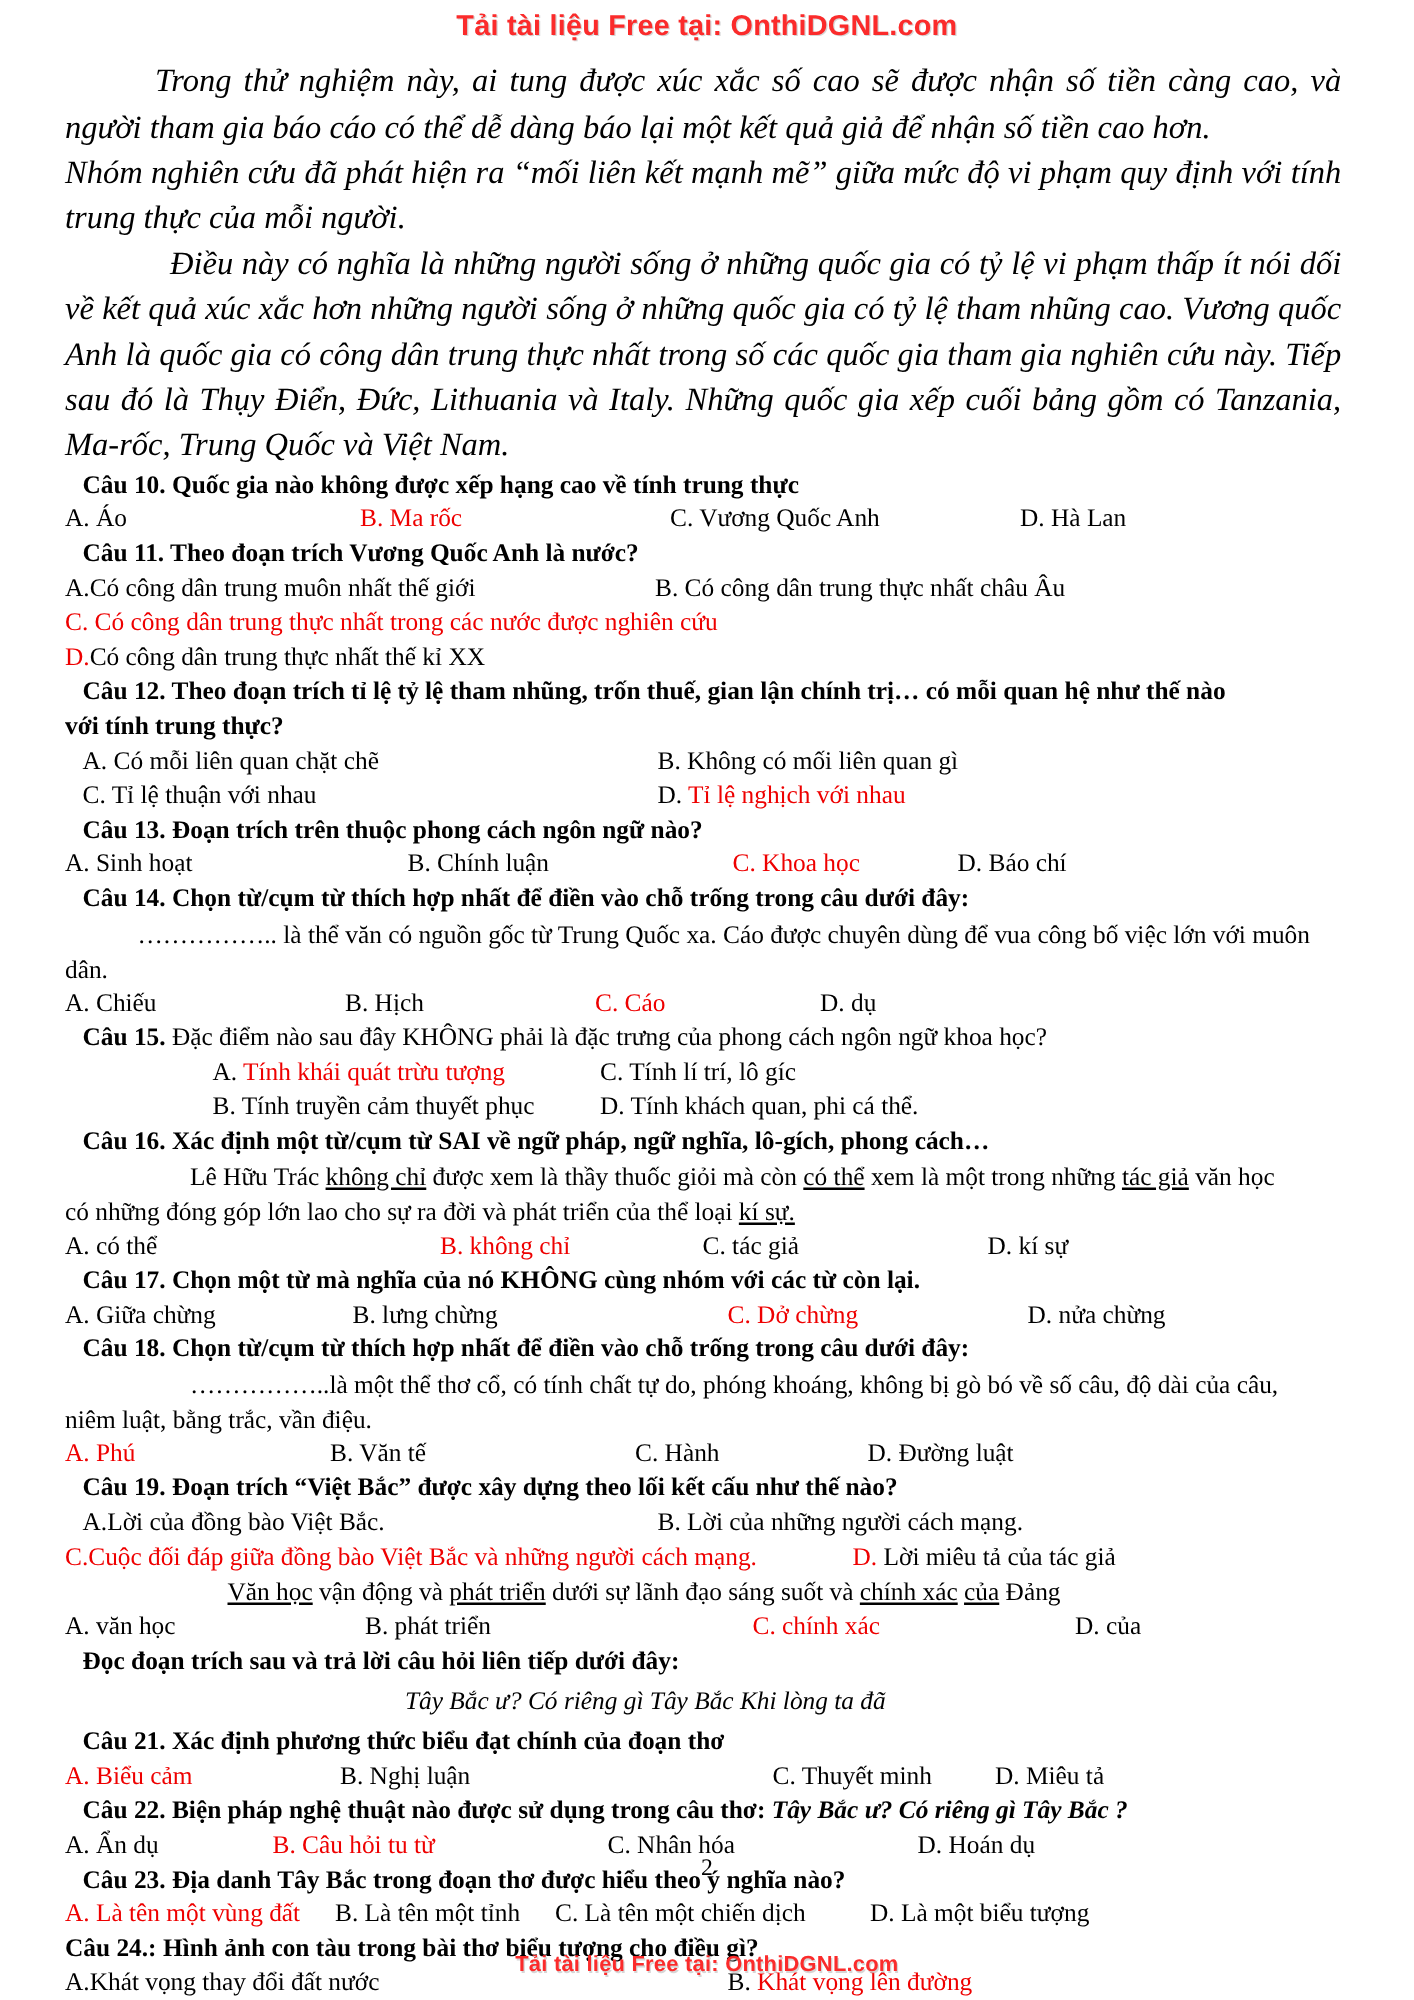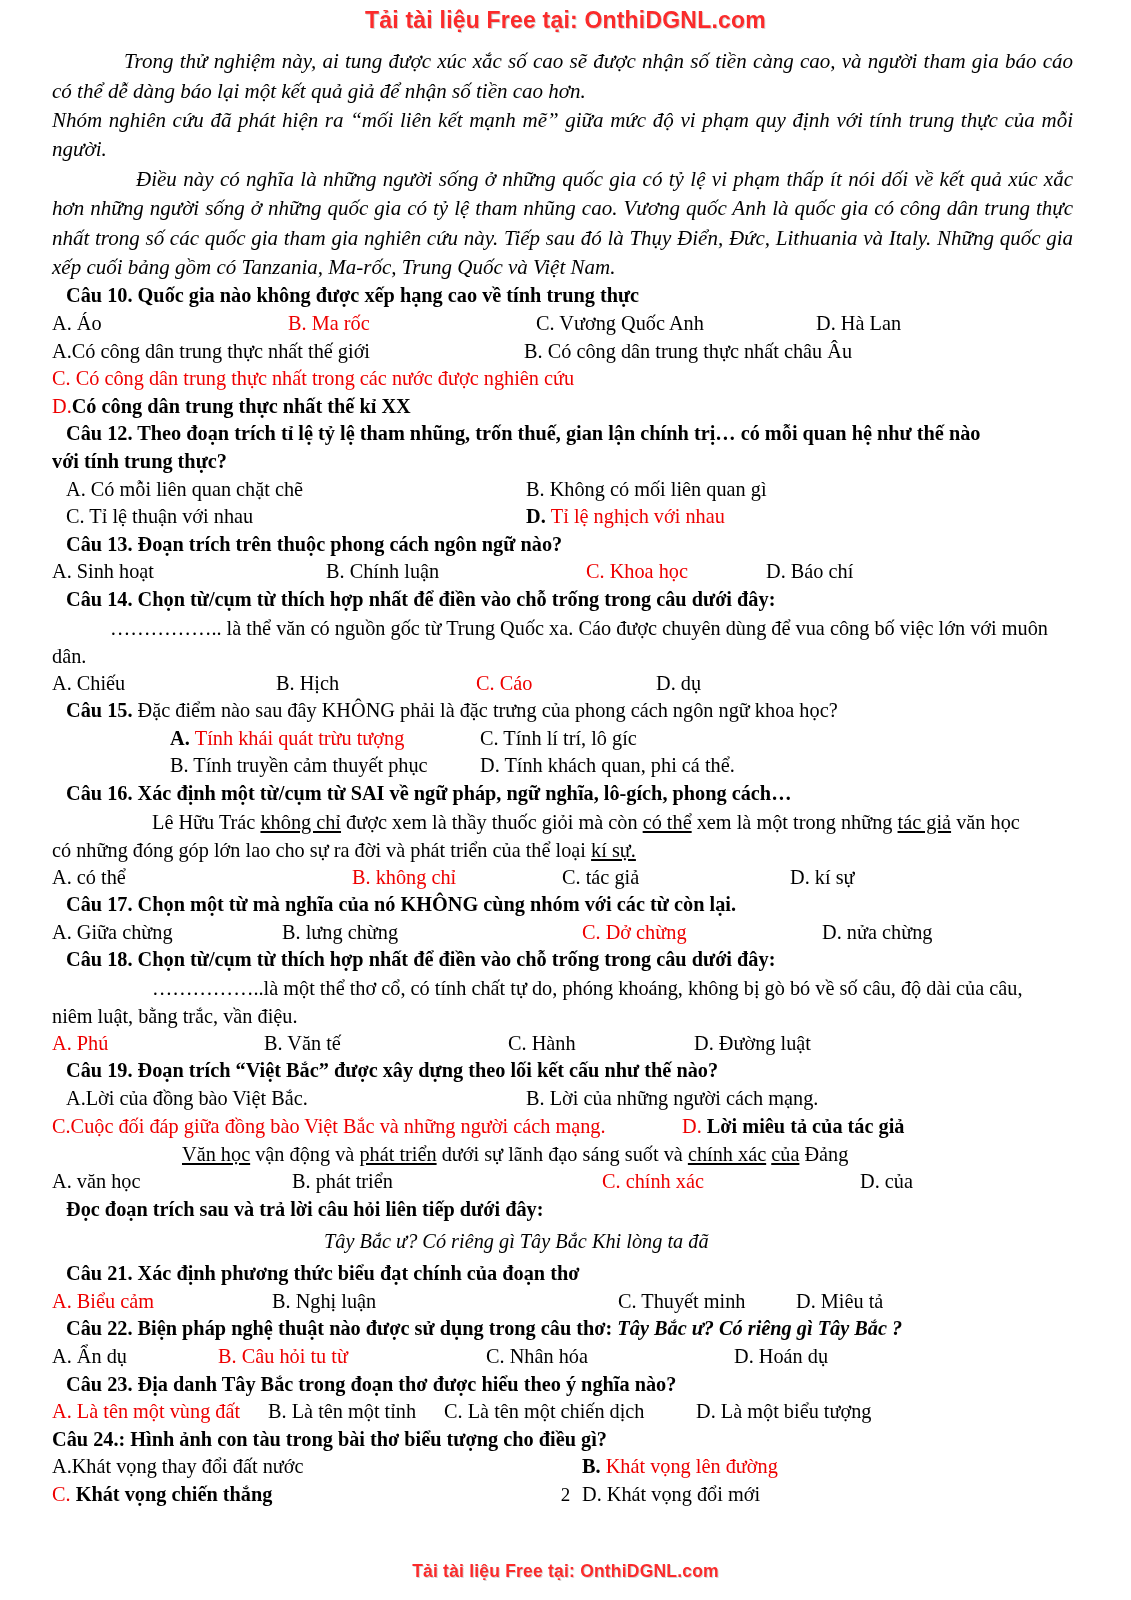--- a/index.html
+++ b/index.html
@@ -48,21 +48,21 @@
   .content {
     padding: 0 58px 0 52px;
     margin-top: 14px;
     font-size: 20.3px;
     line-height: 1.38;
   }
 
   
   .narr {
     font-style: italic;
-    font-size: 21px;
+    font-size: 26px;
     line-height: 1.40;
     text-align: justify;
     margin: 0;
     font-family: Liberation Serif, serif;
   }
   .narr.indent { text-indent: 72px; }
   .narr.indent2 { text-indent: 84px; }
 
   
   .q {
@@ -81,21 +81,21 @@
     margin: 0;
     line-height: 1.36;
     font-size: 20.3px;
     position: relative;
     white-space: pre;
   }
   .opts.pad { padding-left: 14px; }
   .opt { display: inline-block; vertical-align: top; }
 
   .red { color: #ee0000; }
-  .blk { color: #000000; font-weight: bold; }
+  .blk { color: #000000; }
   .u { text-decoration: underline; text-underline-offset: 2px; }
 
   
   .stem {
     margin: 0;
     font-size: 20.3px;
     line-height: 1.38;
     text-align: justify;
   }
   .stem.ind { text-indent: 58px; }
@@ -135,21 +135,22 @@
 
   <div class="content">
 
     <p class="narr indent"><span>Trong thử nghiệm này, ai tung được xúc xắc số cao sẽ được nhận số tiền càng cao, và người tham gia báo</span> <span>cáo có thể dễ dàng báo lại một kết quả giả để nhận số tiền cao hơn.</span></p>
     <p class="narr"><span>Nhóm nghiên cứu đã phát hiện ra “mối liên kết mạnh mẽ” giữa mức độ vi phạm quy định với tính trung thực của</span> <span>mỗi người.</span></p>
     <p class="narr indent2"><span>Điều này có nghĩa là những người sống ở những quốc gia có tỷ lệ vi phạm thấp ít nói dối về kết quả xúc xắc</span> <span>hơn những người sống ở những quốc gia có tỷ lệ tham nhũng cao. Vương quốc Anh là quốc gia có công dân trung</span> <span>thực nhất trong số các quốc gia tham gia nghiên cứu này. Tiếp sau đó là Thụy Điển, Đức, Lithuania và Italy. Những</span> <span>quốc gia xếp cuối bảng gồm có Tanzania, Ma-rốc, Trung Quốc và Việt Nam.</span></p>
 
     <p class="q"><span class="lead">Câu 10.</span><span> Quốc gia nào không được xếp hạng cao về tính trung thực</span></p>
     <p class="opts"><span class="opt" style="width:236px">A. Áo</span><span class="opt red" style="width:248px">B. Ma rốc</span><span class="opt" style="width:280px">C. Vương Quốc Anh</span><span class="opt">D. Hà Lan</span></p>
 
-    <p class="opts"><span class="opt" style="width:472px">A.Có công dân trung thực nhất thế giới</span><span class="opt">B. Có công dân trung thực nhất châu Âu</span></p>
+    <p class="q"><span class="lead">Câu 11.</span><span> Theo đoạn trích Vương Quốc Anh là nước?</span></p>
+    <p class="opts"><span class="opt" style="width:472px">A.Có công dân trung muôn nhất thế giới</span><span class="opt">B. Có công dân trung thực nhất châu Âu</span></p>
     <p class="opts"><span class="opt red">C. Có công dân trung thực nhất trong các nước được nghiên cứu</span></p>
     <p class="opts"><span class="opt"><span class="red">D.</span><span class="blk">Có công dân trung thực nhất thế kỉ XX</span></span></p>
 
     <p class="q"><span class="lead">Câu 12.</span><span> Theo đoạn trích tỉ lệ tỷ lệ tham nhũng, trốn thuế, gian lận chính trị… có mỗi quan hệ như thế nào</span></p>
     <p class="q" style="padding-left:0"><span>với tính trung thực?</span></p>
     <p class="opts pad"><span class="opt" style="width:460px">A. Có mỗi liên quan chặt chẽ</span><span class="opt">B. Không có mối liên quan gì</span></p>
     <p class="opts pad"><span class="opt" style="width:460px">C. Tỉ lệ thuận với nhau</span><span class="opt"><span class="blk">D. </span><span class="red">Tỉ lệ nghịch với nhau</span></span></p>
 
     <p class="q"><span class="lead">Câu 13.</span><span> Đoạn trích trên thuộc phong cách ngôn ngữ nào?</span></p>
     <p class="opts"><span class="opt" style="width:274px">A. Sinh hoạt</span><span class="opt" style="width:260px">B. Chính luận</span><span class="opt red" style="width:180px">C. Khoa học</span><span class="opt">D. Báo chí</span></p>

